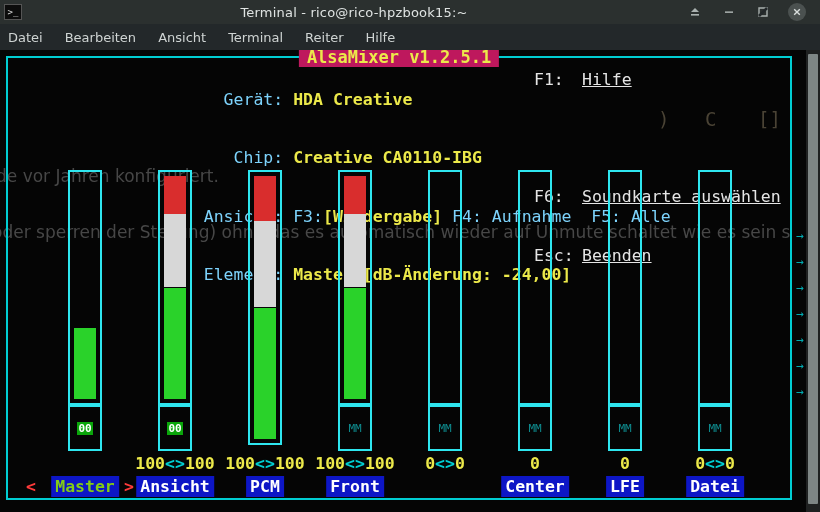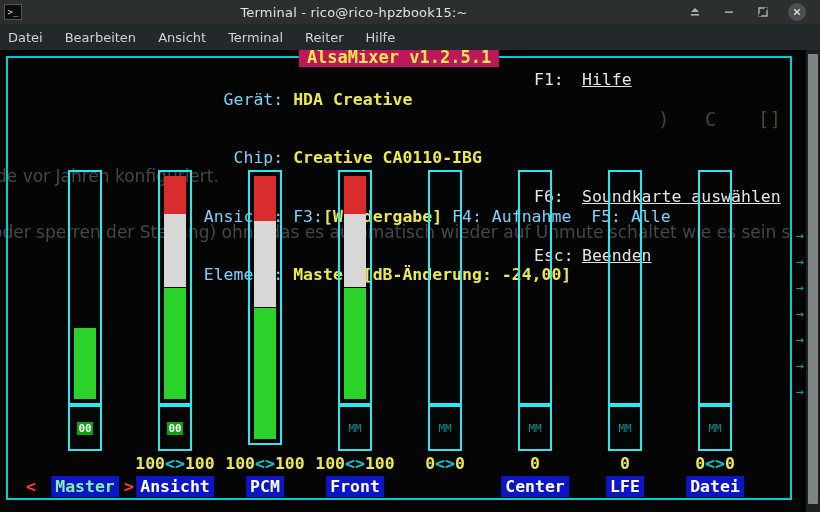--- a/index.html
+++ b/index.html
@@ -131,21 +131,21 @@
   }
   .vol i { color: #00cdd2; font-style: normal; }
 
   .name {
     position: absolute; top: 306px; left: 50%; transform: translateX(-50%);
     background: #0d16c6; color: #ffffff;
     font-family: "DejaVu Sans Mono", monospace;
     font-size: 16.5px; font-weight: bold; line-height: 21px;
     padding: 0 4px; white-space: pre; text-align: center;
   }
-  .name.selected { color: #86efac; }
+  .name.selected { color: #84cc16; }
   .arrow {
     position: absolute; top: 306px; color: #ff3b3b; font-weight: bold;
     font-family: "DejaVu Sans Mono", monospace; font-size: 16.5px;
     line-height: 21px;
   }
 
   
   .wrapmark {
     position: absolute; right: 16px; color: #00aab0; font-size: 13px;
     font-family: "DejaVu Sans Mono", monospace;

